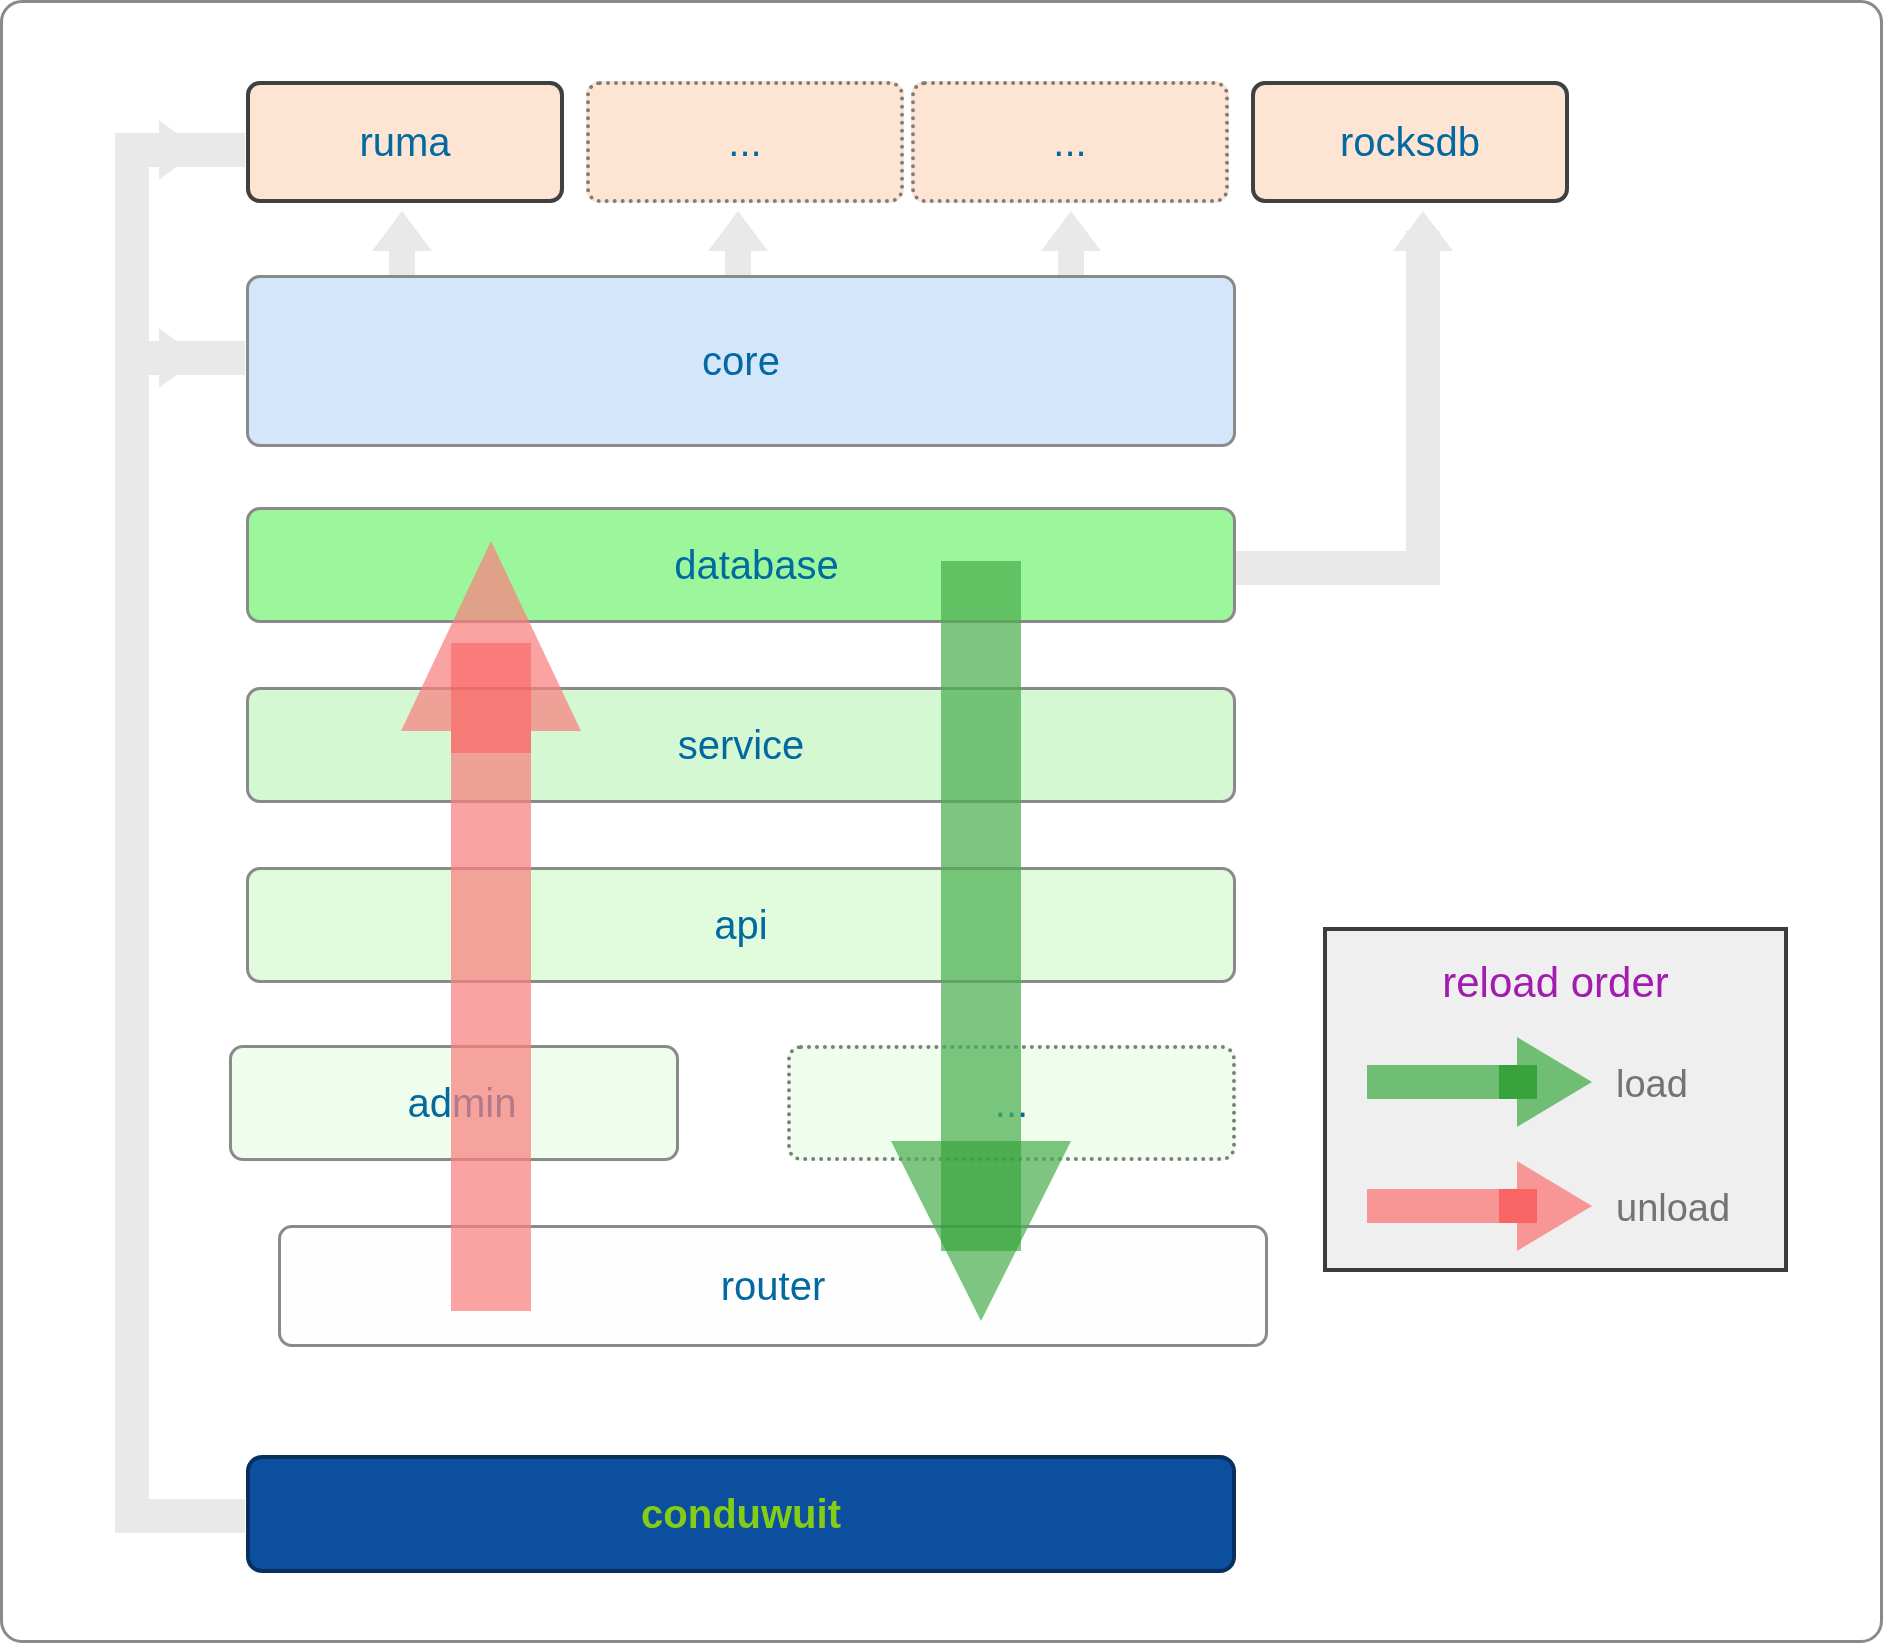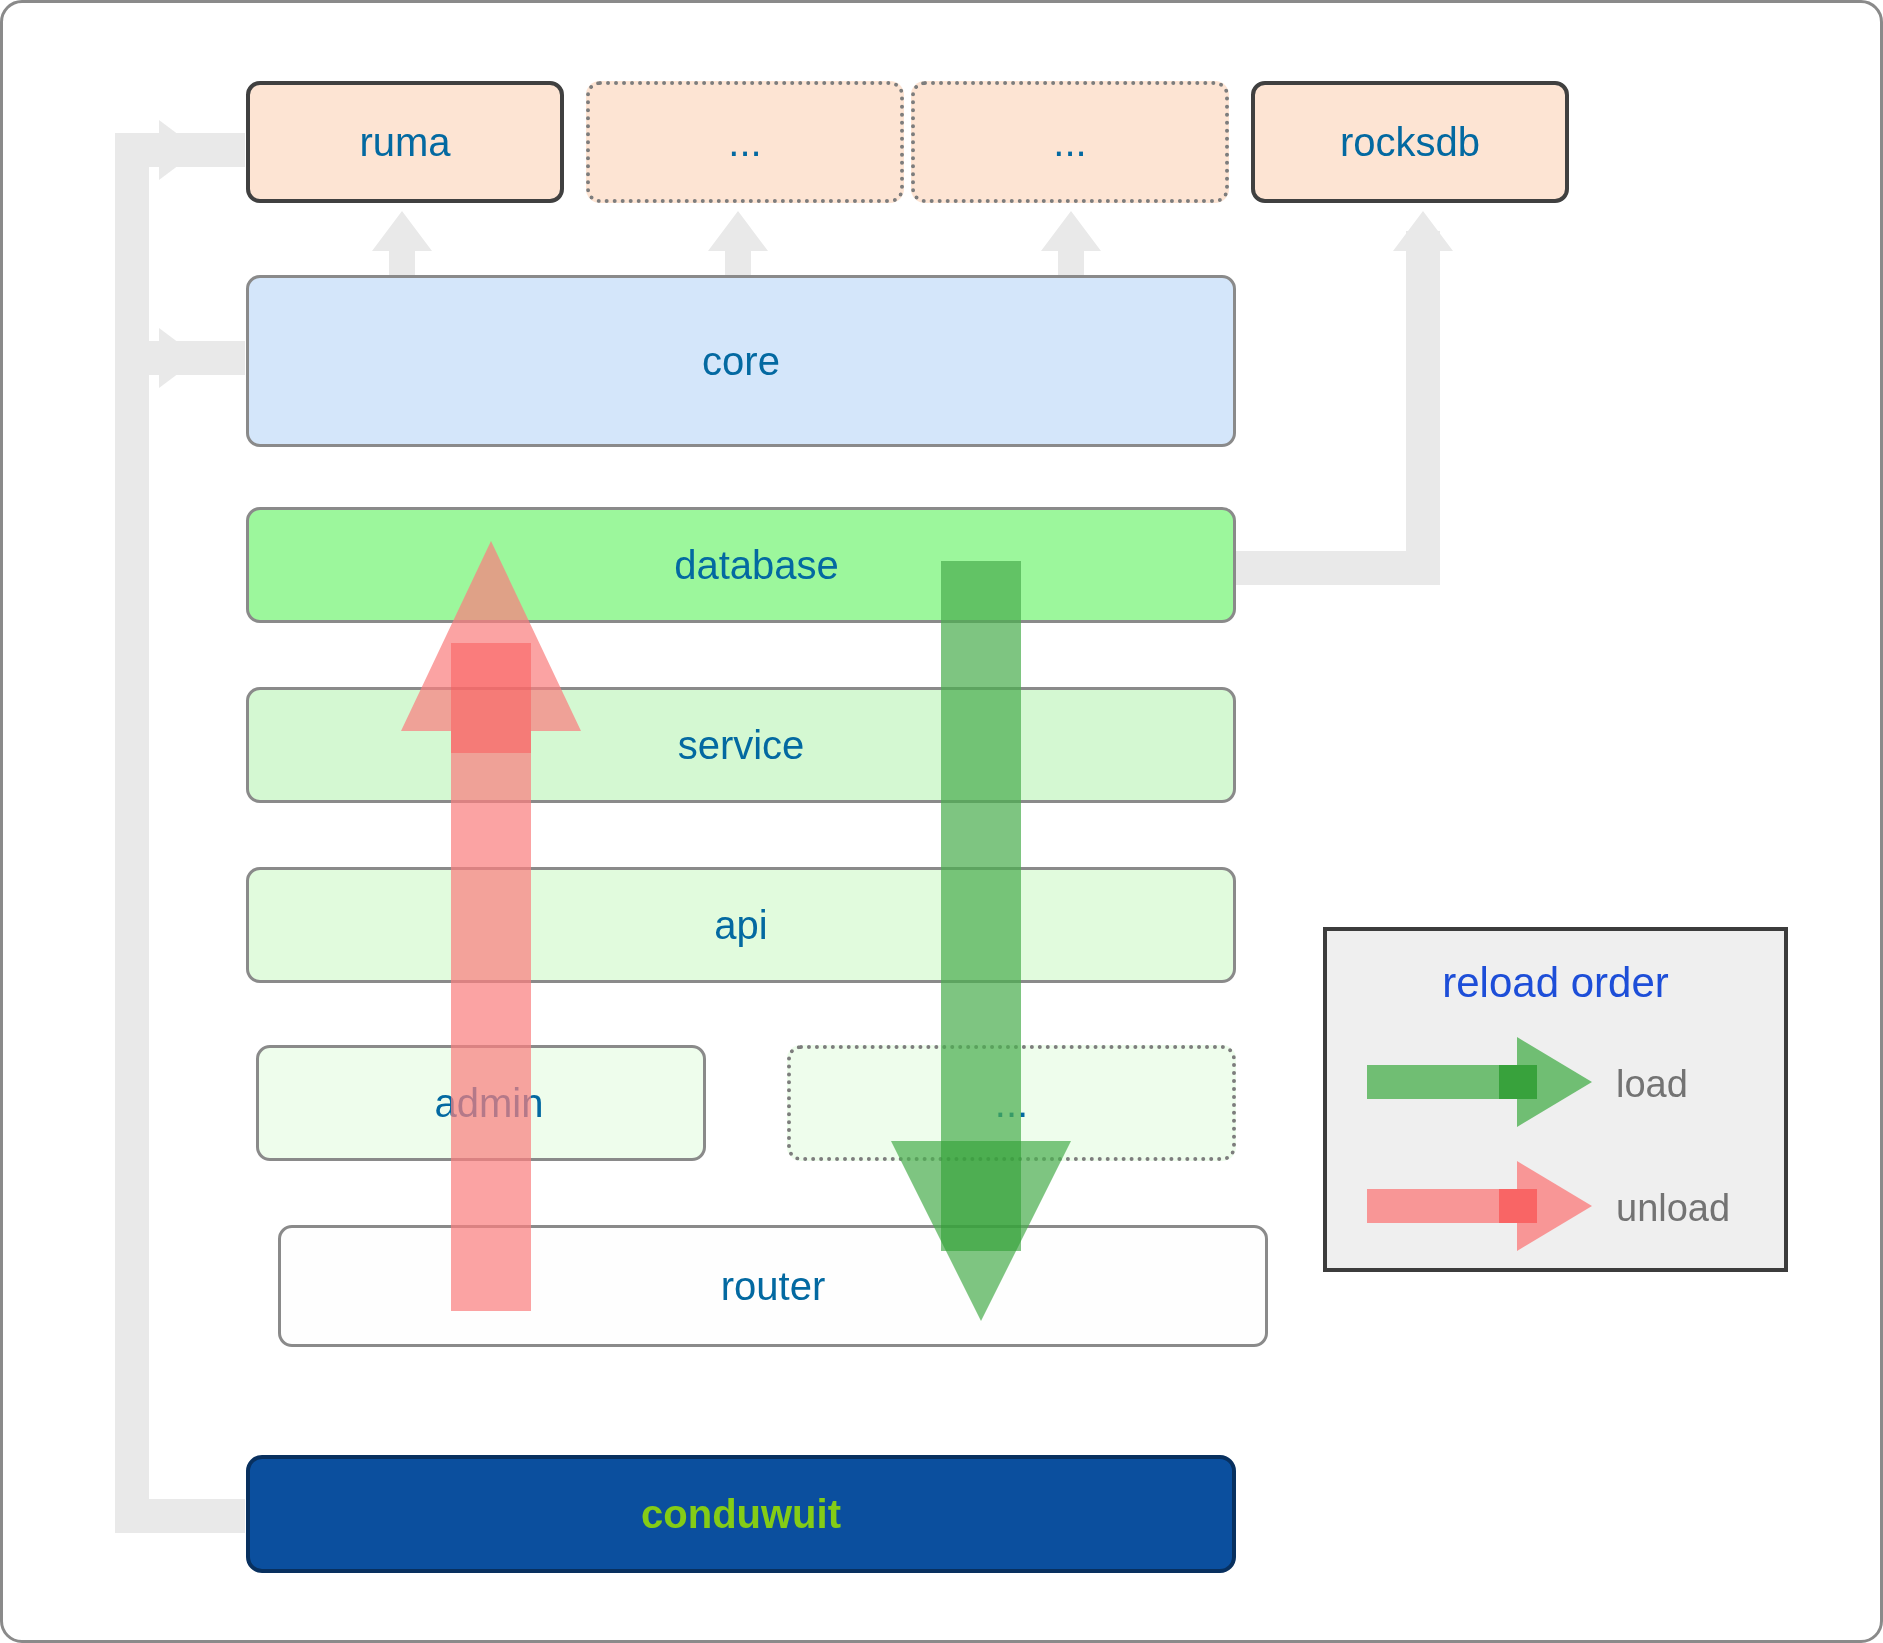--- a/index.html
+++ b/index.html
@@ -80,21 +80,21 @@
   #legend {
     position: absolute;
     box-sizing: border-box;
     background: #efefef;
     border: 4px solid #3c3c3c;
     z-index: 9;
   }
   #legend-title {
     text-align: center;
     font-size: 42px;
-    color: #1d4ed8;
+    color: #a21caf;
     margin-top: 28px;
   }
   .legend-row {
     display: flex;
     align-items: center;
     margin-top: 30px;
     padding-left: 40px;
   }
   .legend-label {
     font-size: 38px;
@@ -153,21 +153,21 @@
   </div>
 
   <div class="box solid g2" style="left:243px; top:684px; width:990px; height:116px;">
     <span>service</span>
   </div>
 
   <div class="box solid g3" style="left:243px; top:864px; width:990px; height:116px;">
     <span>api</span>
   </div>
 
-  <div class="box solid g4" style="left:253px; top:1042px; width:450px; height:116px;padding-left:16px;">
+  <div class="box solid g4" style="left:226px; top:1042px; width:450px; height:116px;padding-left:16px;">
     <span>admin</span>
   </div>
 
   <div class="box dotted g4" style="left:784px; top:1042px; width:449px; height:116px;">
     <span>...</span>
   </div>
 
   <div class="box solid white" style="left:243px; top:1222px; width:990px; height:122px;">
     <span>router</span>
   </div>

